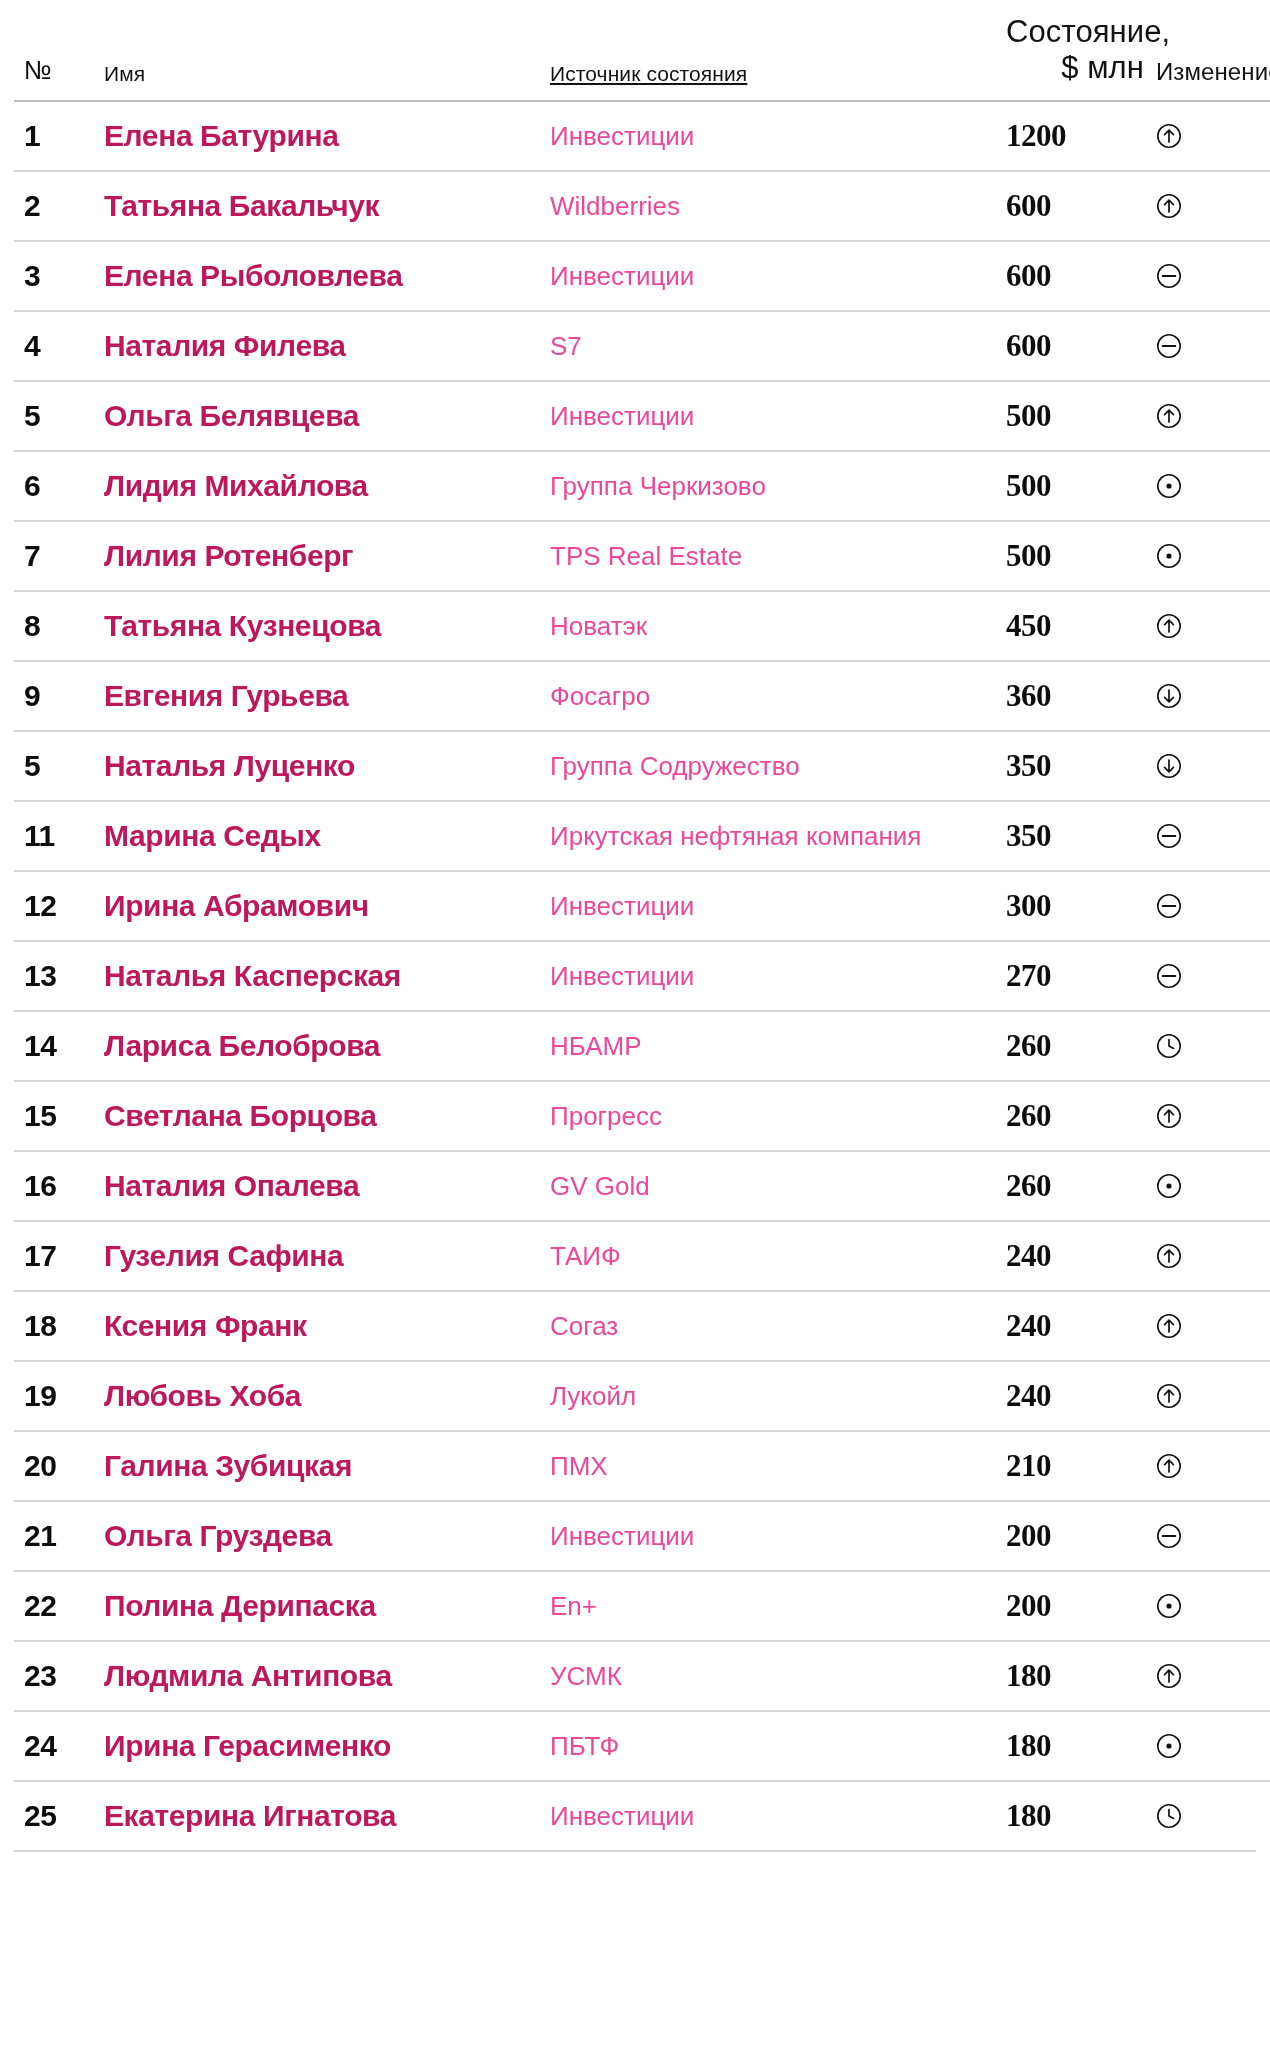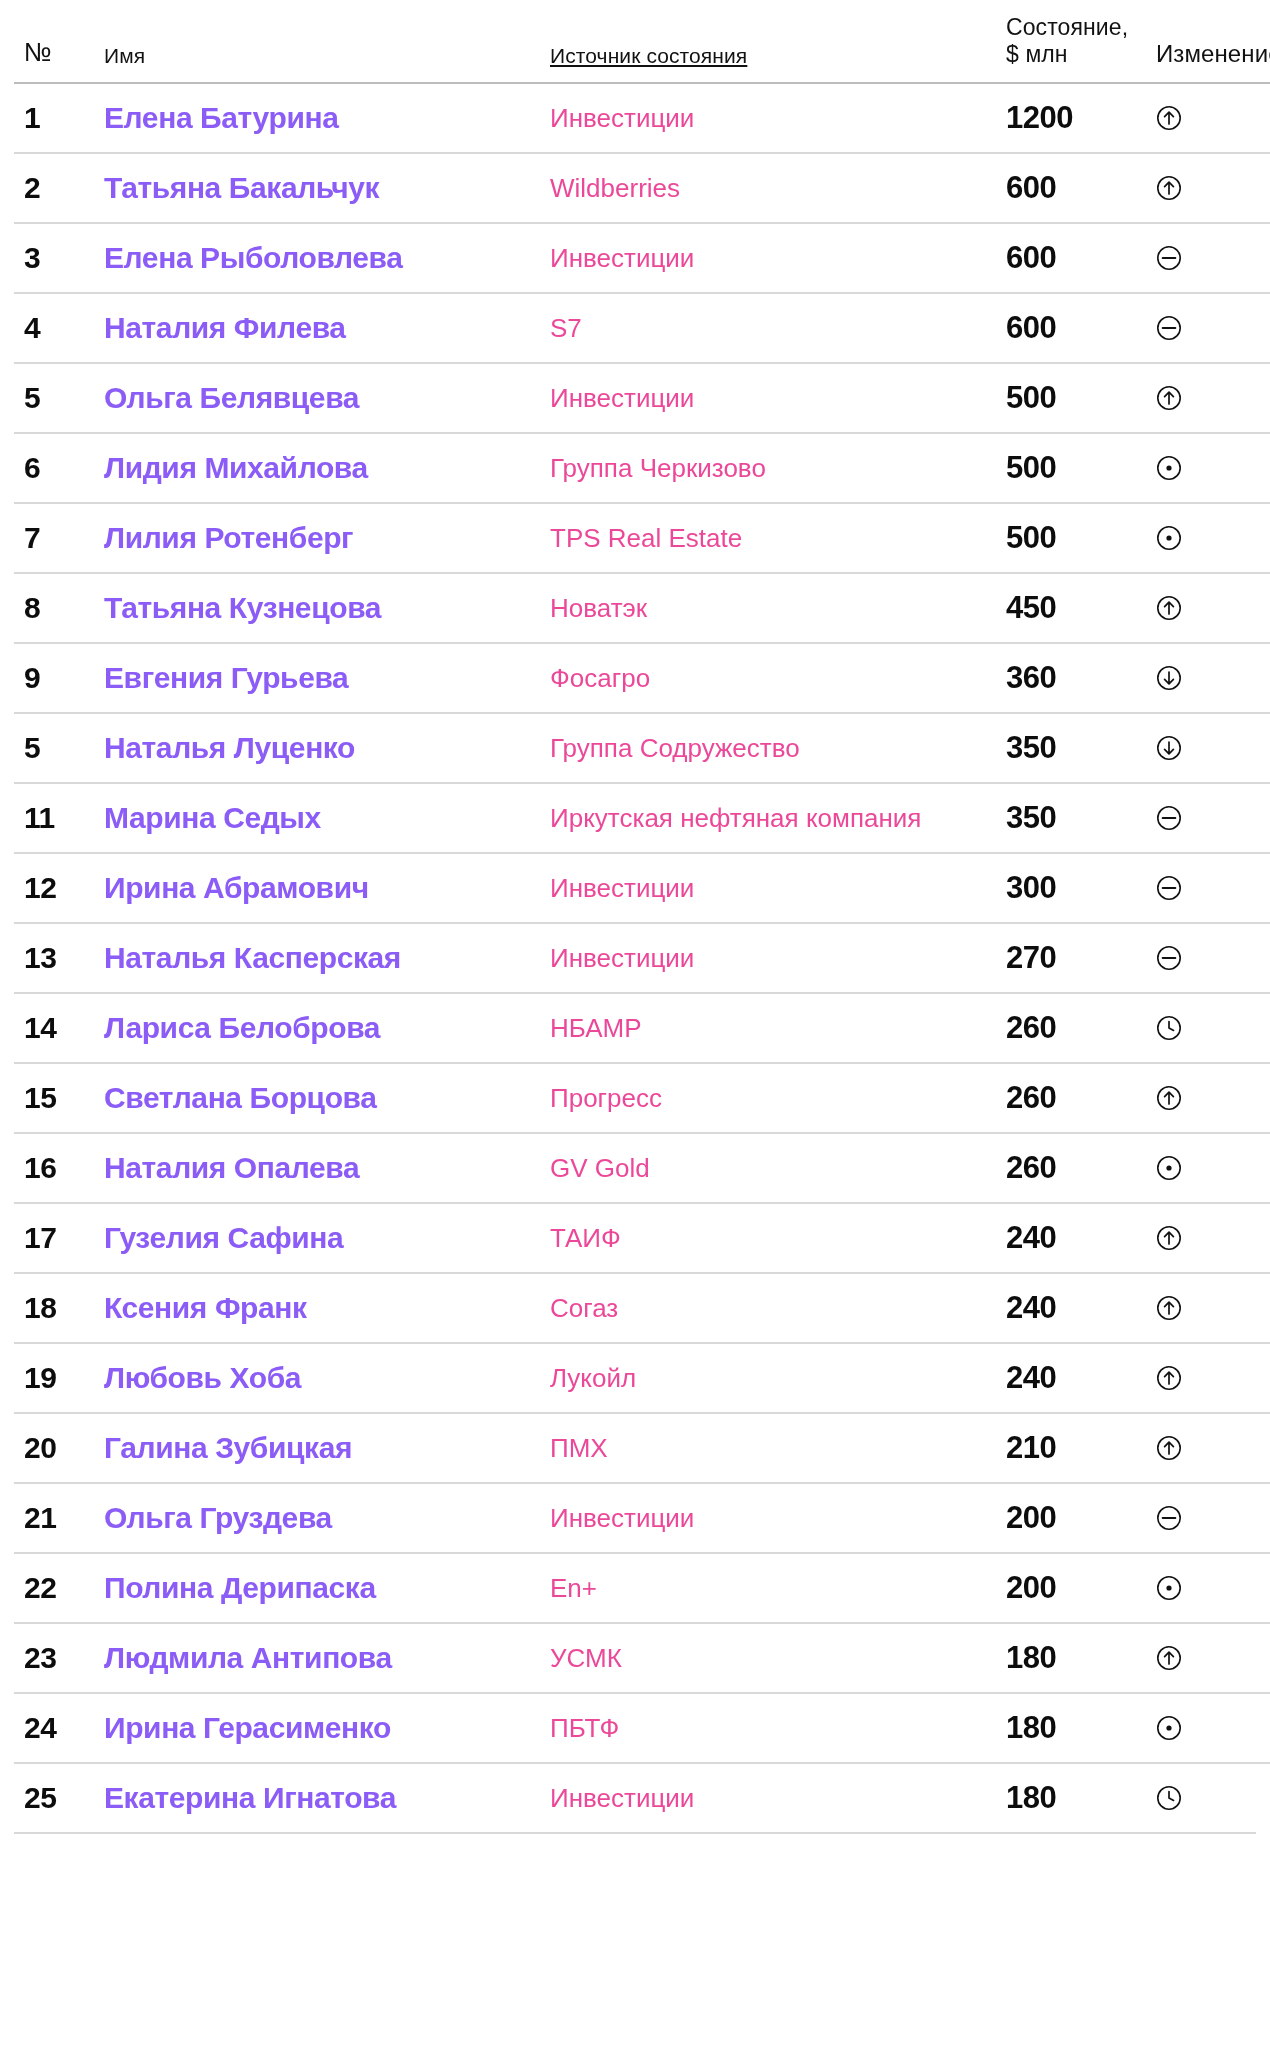--- a/index.html
+++ b/index.html
@@ -34,21 +34,21 @@
     font-size: 21px;
     color: #121212;
     text-align: left;
     vertical-align: bottom;
     padding: 0 0 14px 0;
     letter-spacing: 0.1px;
   }
   thead th.th-num   { padding-left: 10px; font-size: 26px; }
   thead th.th-name  { padding-left: 18px; }
   thead th.th-src   { padding-left: 14px; text-decoration: underline; }
-  thead th.th-wealth{ padding-left: 10px; font-size: 23px; }
+  thead th.th-wealth{ padding-left: 10px; font-size: 31px; text-align: right; }
   thead th.th-change{ padding-left: 12px; font-size: 24px; }
 
   tbody tr {
     border-top: 2px solid #d8d8d8;
   }
   tbody tr:first-child { border-top: 2px solid #bdbdbd; }
 
   tbody td {
     padding: 16px 0 16px 0;
     vertical-align: middle;
@@ -58,37 +58,38 @@
     font-weight: 700;
     letter-spacing: -0.5px;
     padding-left: 10px;
     color: #0d0d0d;
   }
   td.name {
     font-size: 30px;
     font-weight: 700;
     letter-spacing: -0.4px;
     padding-left: 18px;
-    color: #8b5cf6;
+    color: #be185d;
     white-space: nowrap;
   }
   td.source {
     font-size: 26px;
     font-weight: 400;
     color: #ec4899;
     padding-left: 14px;
     white-space: nowrap;
   }
   td.wealth {
     font-size: 31px;
     font-weight: 700;
     letter-spacing: -0.5px;
     color: #0d0d0d;
     padding-left: 10px;
     white-space: nowrap;
+    font-family: Liberation Serif, serif;
   }
   td.change {
     padding-left: 12px;
     text-align: left;
   }
   .chg {
     display: inline-block;
     width: 26px;
     height: 26px;
     position: relative;

